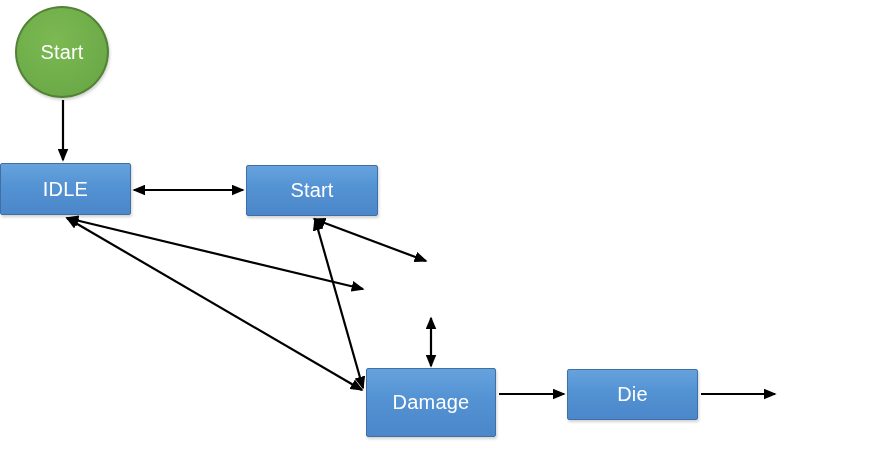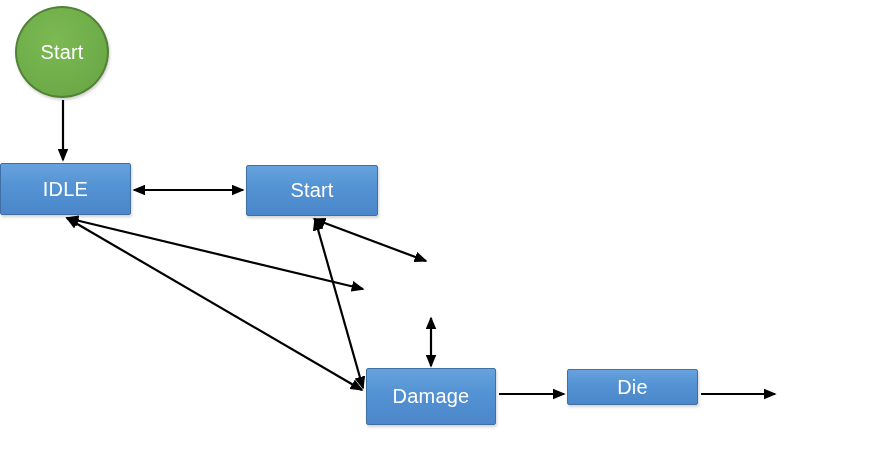--- a/index.html
+++ b/index.html
@@ -31,22 +31,22 @@
     border:2px solid #538135;
   }
   .stop-fill{
     background:linear-gradient(180deg,#f08a3e 0%,#ed7d31 55%,#e67420 100%);
     border:2px solid #b05c1e;
   }
   .n-start{left:15px;top:6px;width:94px;height:92px;}
   .n-idle{left:0px;top:163px;width:131px;height:52px;}
   .n-chase{left:246px;top:165px;width:132px;height:51px;}
   .n-attack{left:366px;top:264px;width:131px;height:51px;}
-  .n-damage{left:366px;top:368px;width:130px;height:57px;}
-  .n-die{left:567px;top:369px;width:131px;height:36px;}
+  .n-damage{left:366px;top:368px;width:130px;height:69px;}
+  .n-die{left:567px;top:369px;width:131px;height:51px;}
   .n-stop{left:778px;top:352px;width:89px;height:88px;}
   svg.edges{
     position:absolute;left:0;top:0;width:870px;height:449px;
     z-index:2;pointer-events:none;
   }
   svg.edges line{stroke:#000000;stroke-width:2.2;}
 </style>
 </head>
 <body>
 

